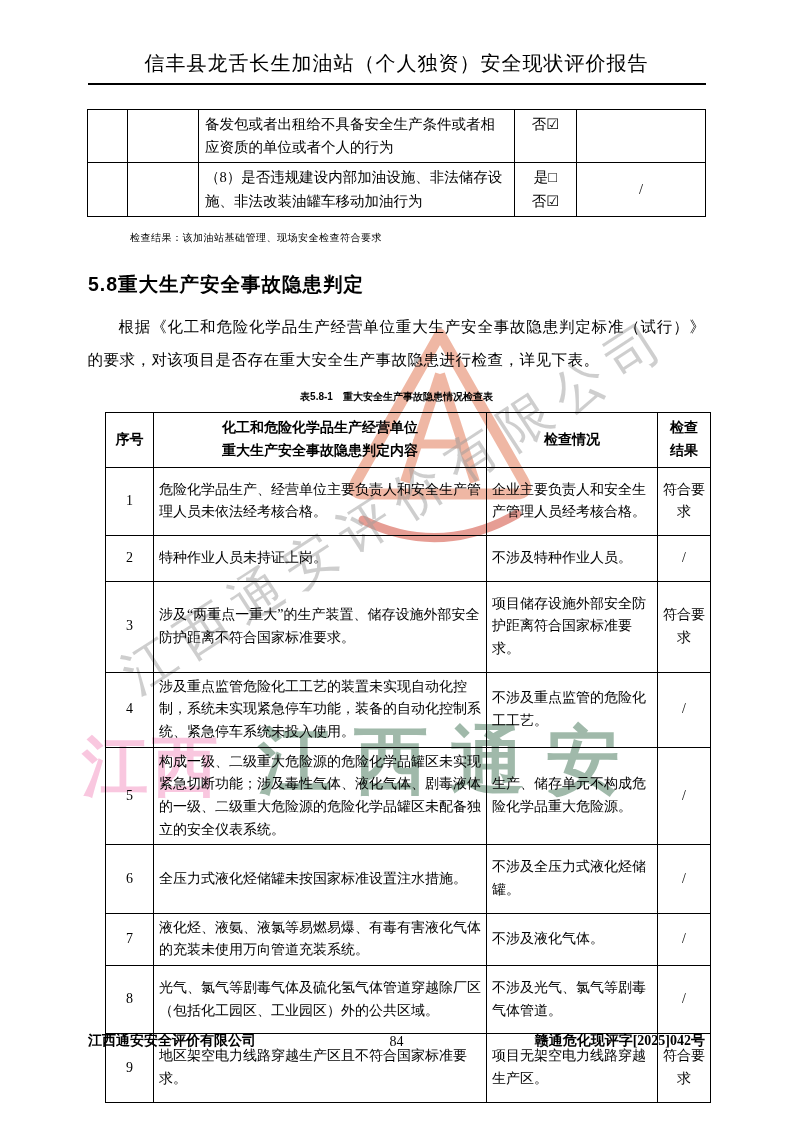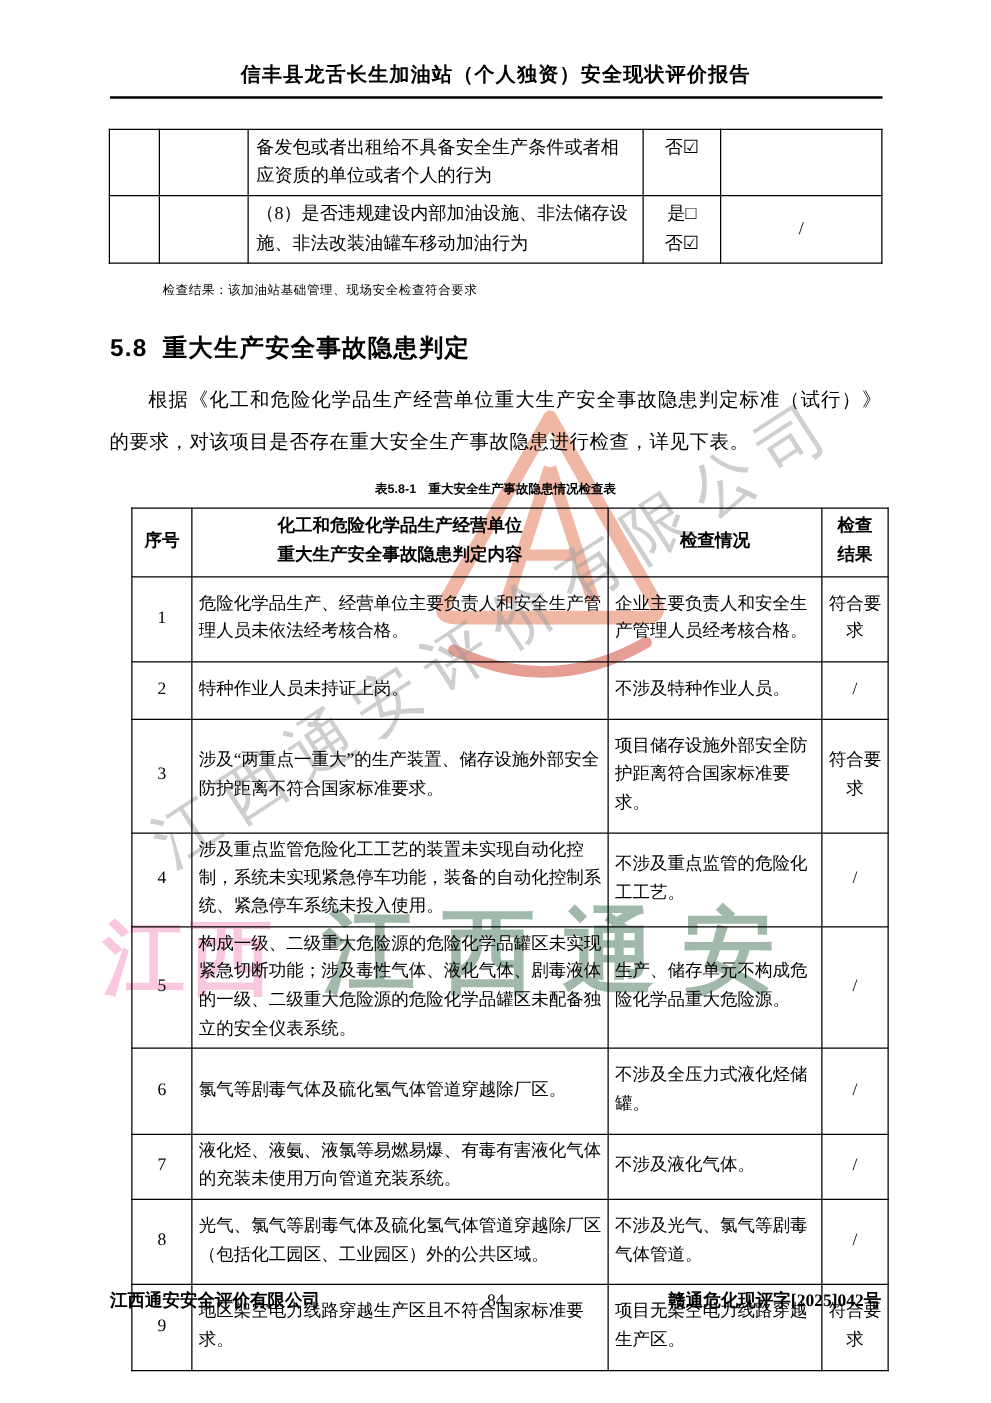--- a/index.html
+++ b/index.html
@@ -12,22 +12,22 @@
     overflow: hidden;
     font-family: "Liberation Serif", "DejaVu Serif", serif;
     color: #000;
   }
   .content { position: relative; z-index: 2; }
 
   
   .header-title {
     padding-top: 50px;
     text-align: center;
-    font-size: 16px;
-    font-weight: bold;
+    font-size: 20px;
+    font-weight: normal;
     letter-spacing: 1px;
   }
   .header-divider {
     width: 618px;
     margin: 6px auto 0 auto;
     border-bottom: 2px solid #000;
     height: 0;
   }
 
   
@@ -53,21 +53,21 @@
   }
 
   
   .section-heading {
     margin: 26px 0 0 88px;
     font-family: "Liberation Sans", "DejaVu Sans", sans-serif;
     font-weight: bold;
     font-size: 19.5px;
     letter-spacing: 1px;
   }
-  .section-heading .num { margin-right: 12px; }
+  .section-heading .num { }
   .body-paragraph {
     width: 618px;
     margin: 12px auto 0 auto;
     font-size: 15.5px;
     line-height: 2.15;
     text-align: justify;
     text-indent: 2em;
     letter-spacing: 0.5px;
   }
   .table-caption {
@@ -266,21 +266,21 @@
           <td class="td-result">/</td>
         </tr>
         <tr>
           <td class="td-no">5</td>
           <td class="td-content">构成一级、二级重大危险源的危险化学品罐区未实现紧急切断功能；涉及毒性气体、液化气体、剧毒液体的一级、二级重大危险源的危险化学品罐区未配备独立的安全仪表系统。</td>
           <td class="td-situation">生产、储存单元不构成危险化学品重大危险源。</td>
           <td class="td-result">/</td>
         </tr>
         <tr>
           <td class="td-no">6</td>
-          <td class="td-content">氯气等剧毒气体及硫化氢气体管道穿越除厂区。</td>
+          <td class="td-content">全压力式液化烃储罐未按国家标准设置注水措施。</td>
           <td class="td-situation">不涉及全压力式液化烃储罐。</td>
           <td class="td-result">/</td>
         </tr>
         <tr>
           <td class="td-no">7</td>
           <td class="td-content">液化烃、液氨、液氯等易燃易爆、有毒有害液化气体的充装未使用万向管道充装系统。</td>
           <td class="td-situation">不涉及液化气体。</td>
           <td class="td-result">/</td>
         </tr>
         <tr>

